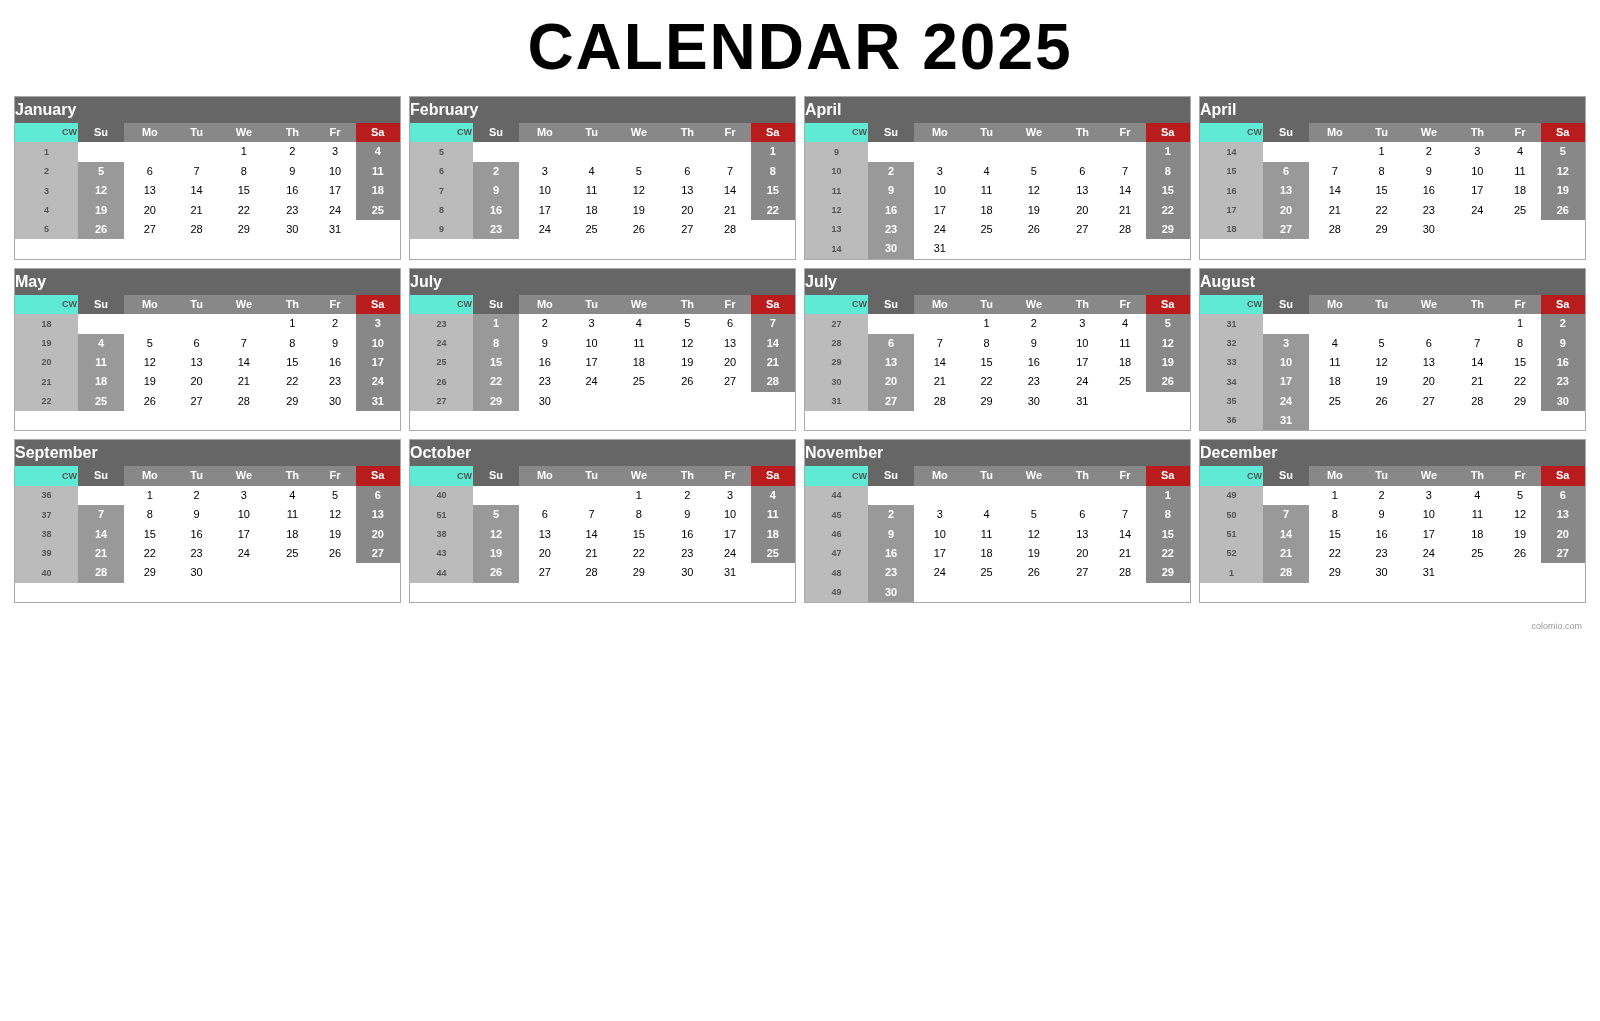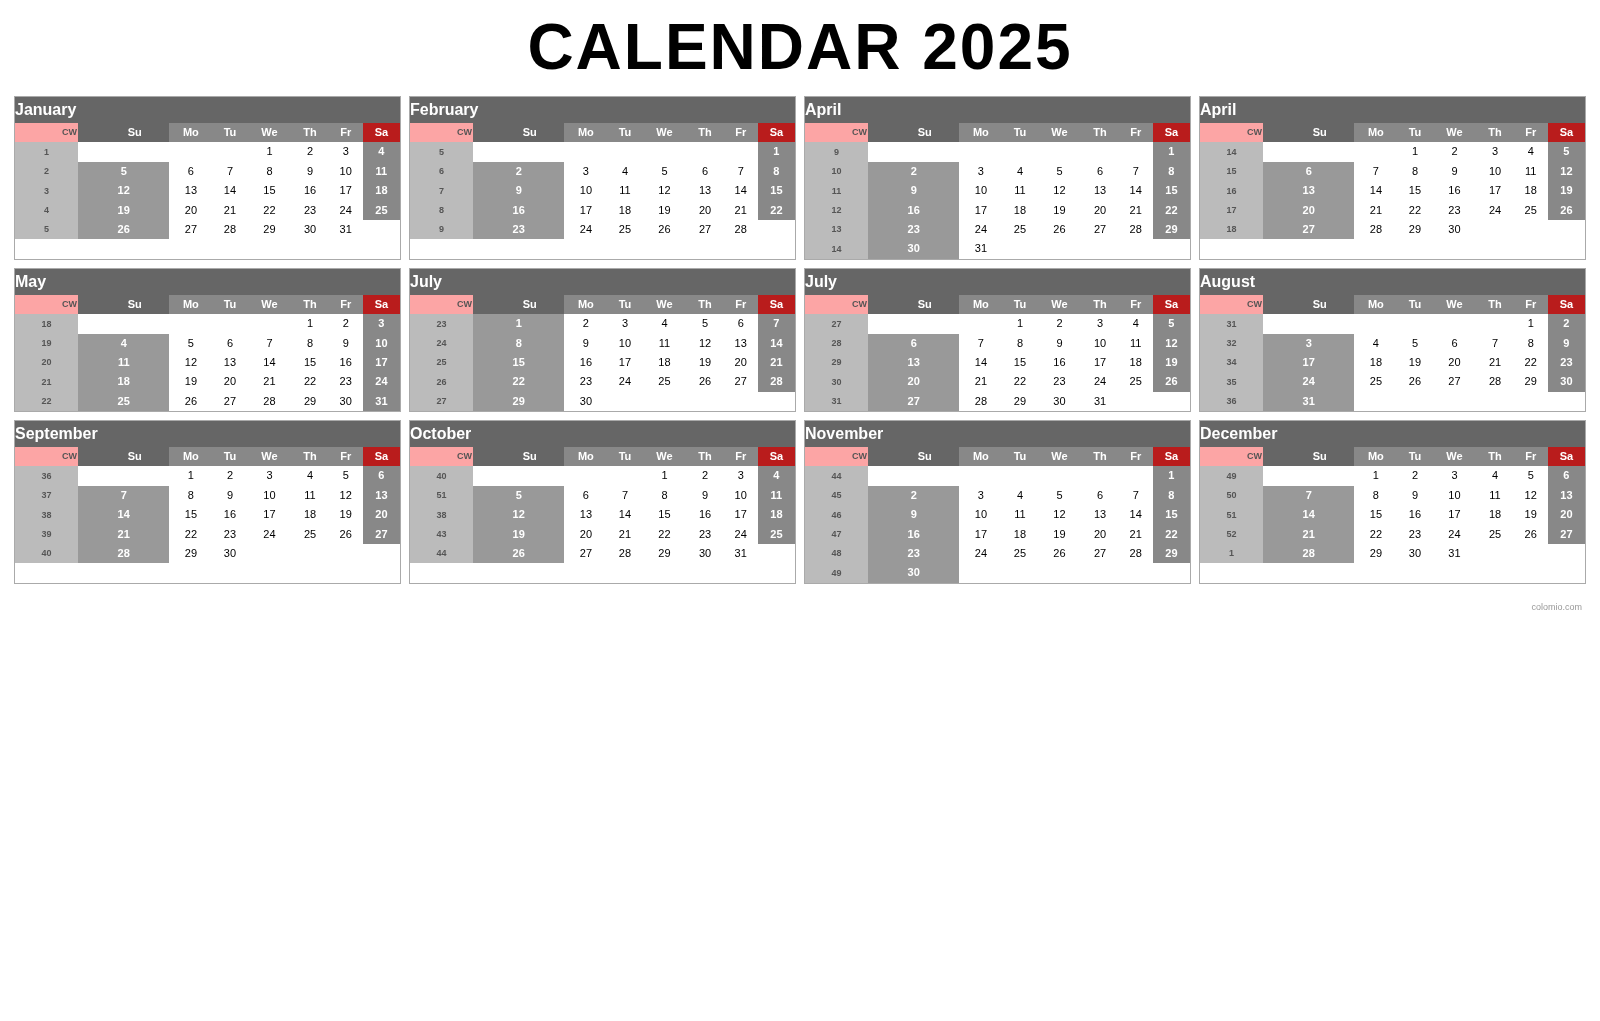--- a/index.html
+++ b/index.html
@@ -49,28 +49,27 @@
     .month-table thead tr th {
       background: #888;
       color: #fff;
       font-weight: bold;
       font-size: 11px;
       padding: 2px 1px;
     }
     .month-table thead tr th.su-col {
       background: #666;
       color: #fff;
-      padding-left: 23px;
     }
     .month-table thead tr th.sa-col {
       background: #b91c1c;
       color: #fff;
     }
     .month-table thead tr th.cw-col {
-      background: #fca5a5;
+      background: #5eead4;
       color: #555;
       font-size: 9px;
       width: 44px;
       padding-left: 47px;
     }
     .month-table tbody tr td {
       background: #fff;
       color: #000;
       font-size: 11px;
     }
@@ -630,20 +629,30 @@
             <td class="cw-cell">32</td>
             <td class="su-cell">3</td>
             <td class="">4</td>
             <td class="">5</td>
             <td class="">6</td>
             <td class="">7</td>
             <td class="">8</td>
             <td class="sa-cell">9</td>
           </tr>
           <tr>
+            <td class="cw-cell">33</td>
+            <td class="su-cell">10</td>
+            <td class="">11</td>
+            <td class="">12</td>
+            <td class="">13</td>
+            <td class="">14</td>
+            <td class="">15</td>
+            <td class="sa-cell">16</td>
+          </tr>
+          <tr>
             <td class="cw-cell">34</td>
             <td class="su-cell">17</td>
             <td class="">18</td>
             <td class="">19</td>
             <td class="">20</td>
             <td class="">21</td>
             <td class="">22</td>
             <td class="sa-cell">23</td>
           </tr>
           <tr>

